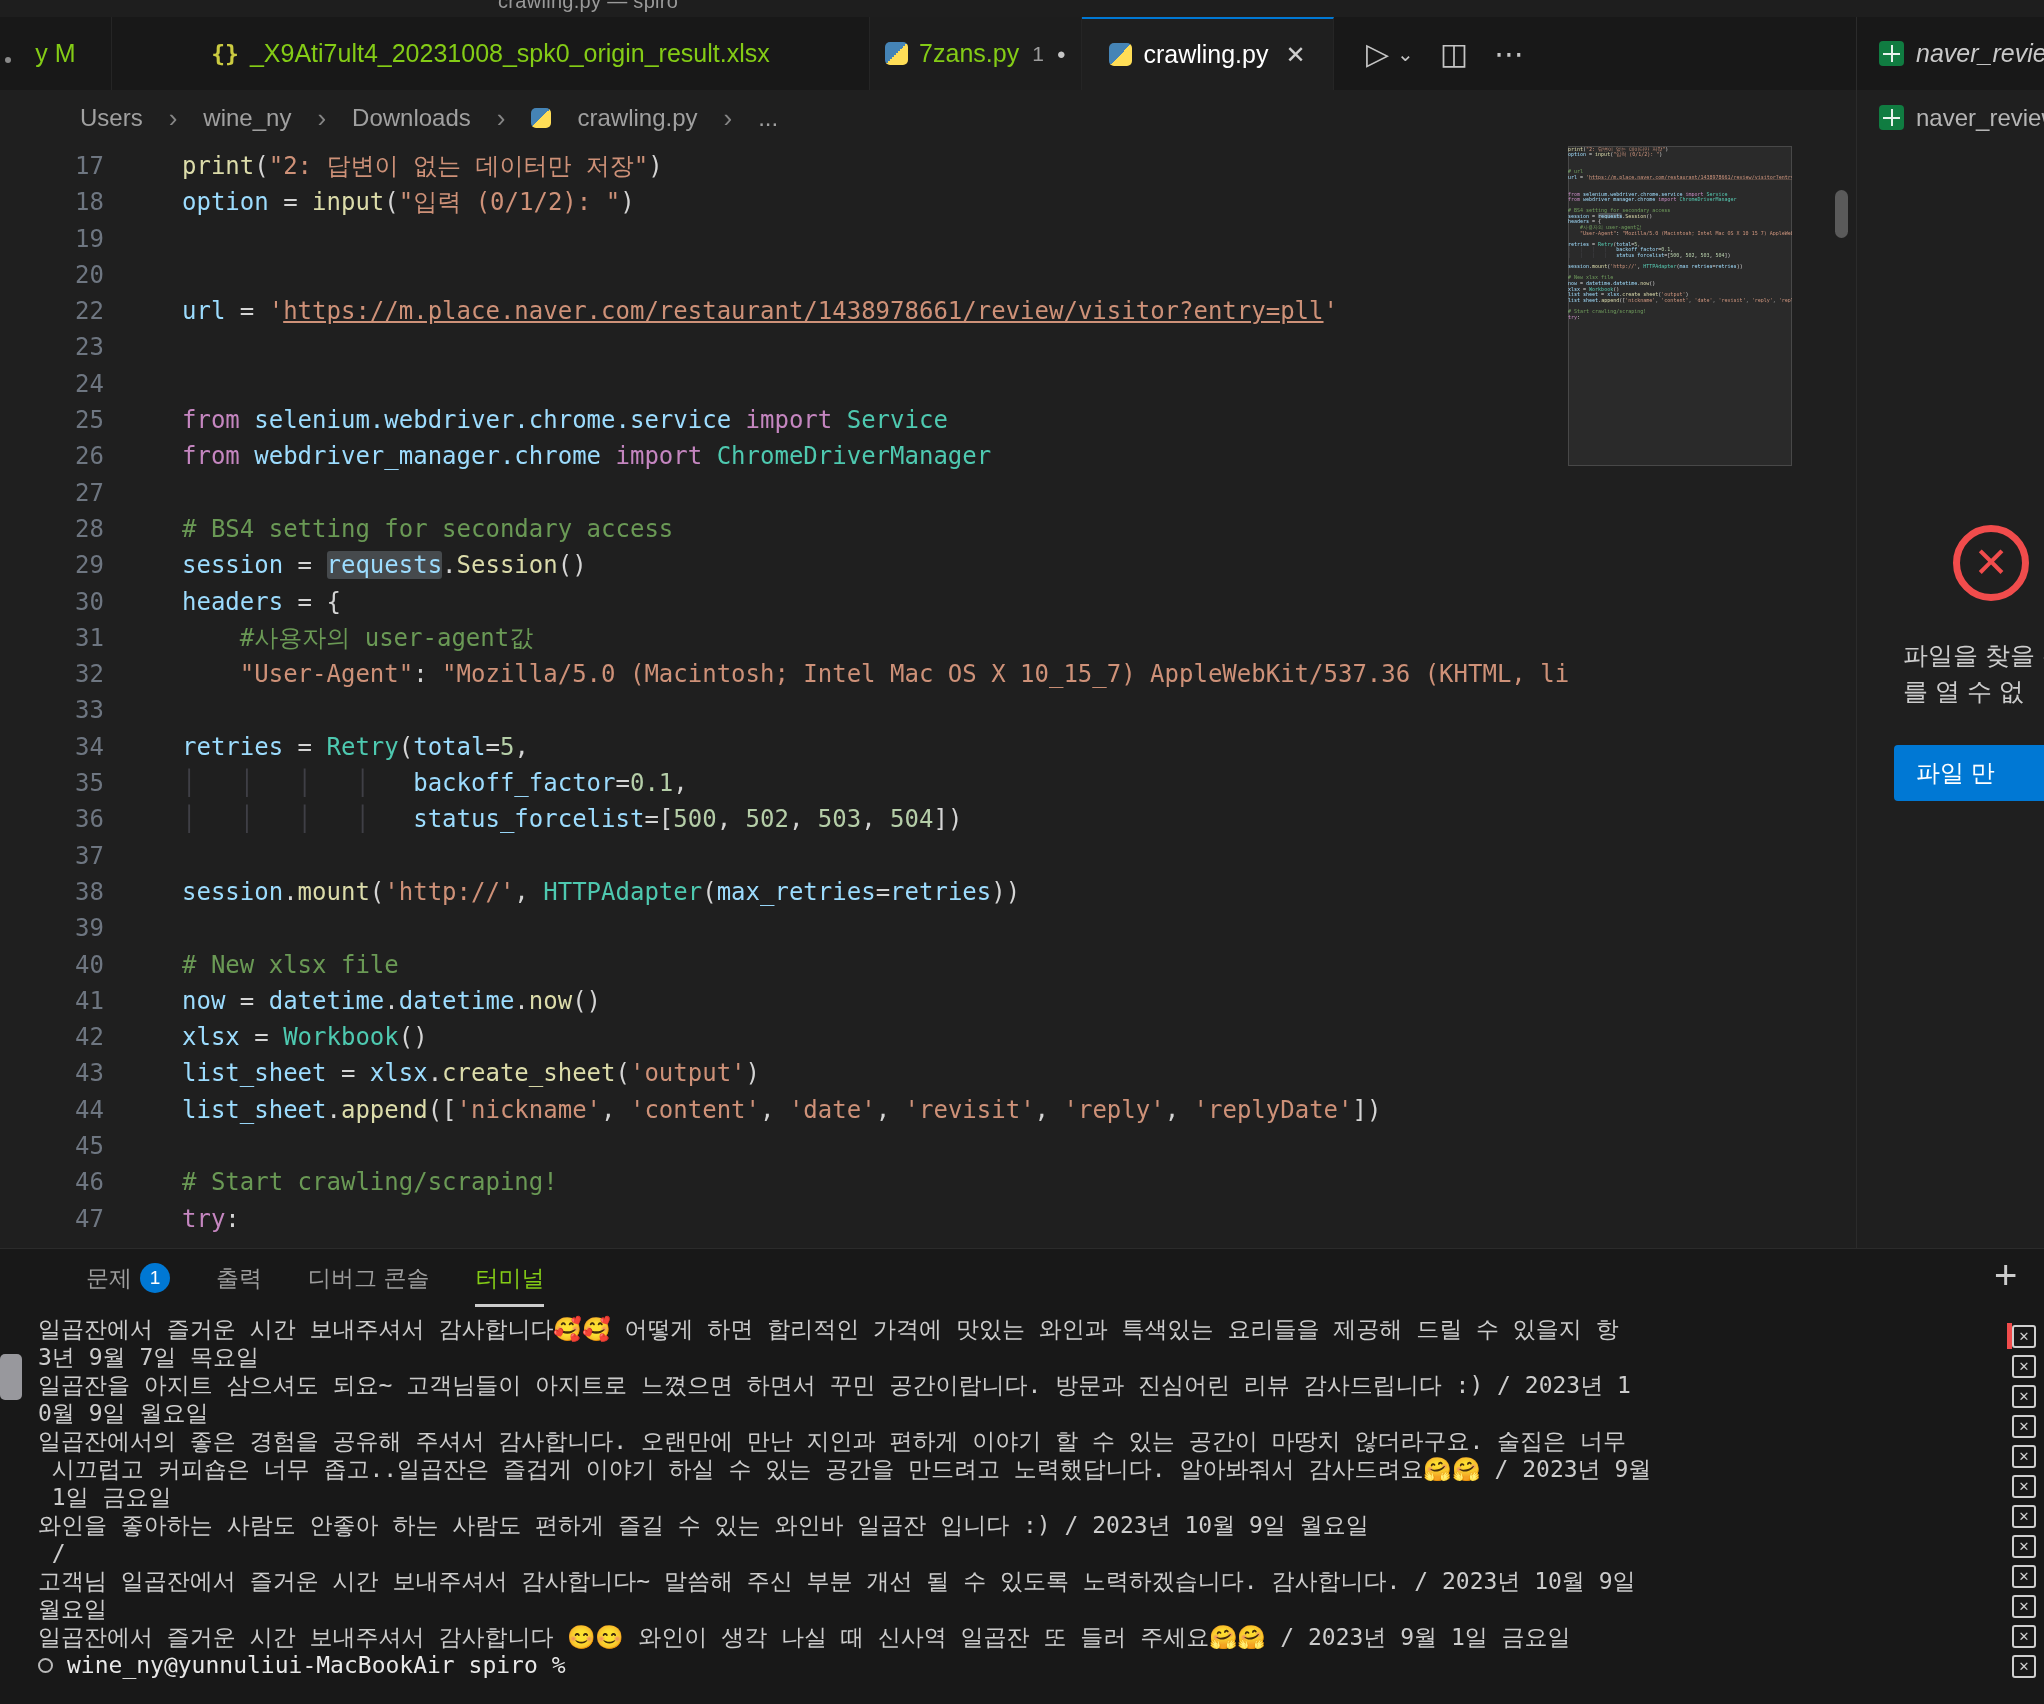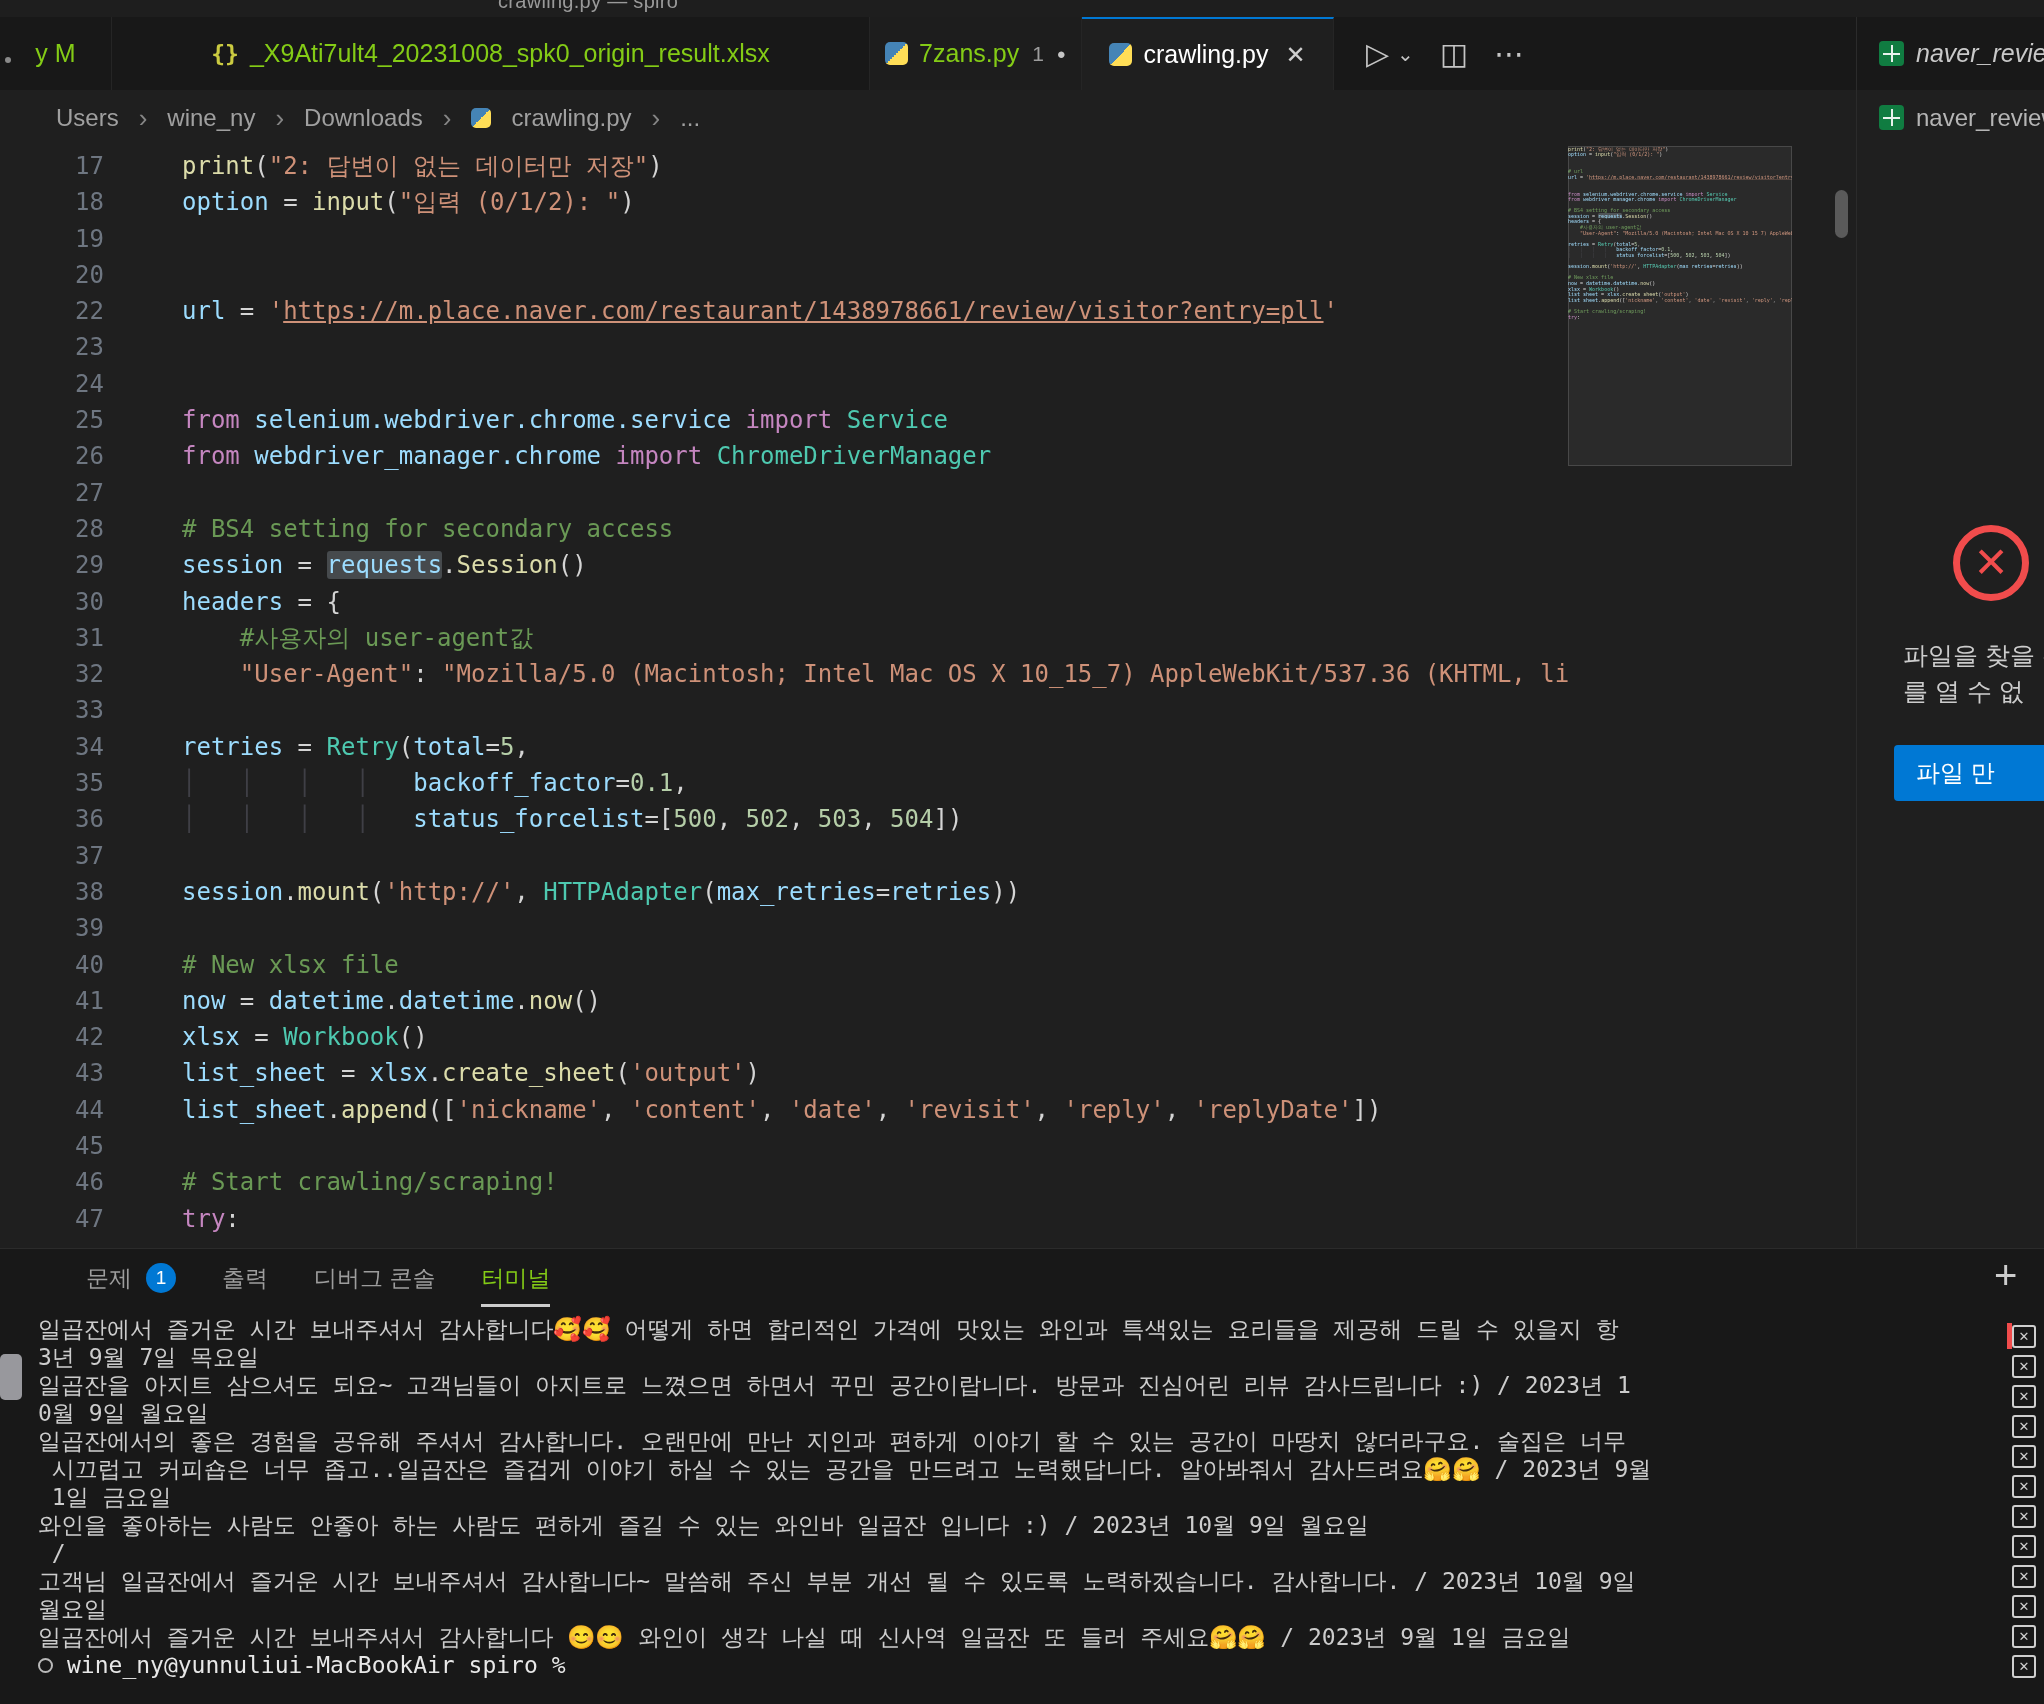--- a/index.html
+++ b/index.html
@@ -27,21 +27,21 @@
   .fi-json{color:#cbcb41;font-weight:700;font-size:23px;font-family:"DejaVu Sans Mono",monospace}
   .fi-python{width:23px;height:23px;border-radius:5px;background:linear-gradient(135deg,#4584b6 0 50%,#ffde57 50% 100%)}
   .fi-excel{width:25px;height:25px;border-radius:4px;background:#107c41;position:relative}
   .fi-excel::after{content:"";position:absolute;inset:4px;opacity:.9;background:
     linear-gradient(#fff,#fff) center/100% 2px no-repeat,
     linear-gradient(#fff,#fff) center/2px 100% no-repeat}
   .tab-actions{display:flex;align-items:center;gap:26px;padding:0 24px;margin-left:8px}
   .act{font-size:30px;color:#c5c5c5;line-height:1}
   .act.small{font-size:20px;margin-left:-18px}
 
-  .breadcrumb{position:absolute;left:0;top:90px;width:1856px;height:56px;background:#1f1f1f;display:flex;align-items:center;gap:20px;padding-left:56px;font-size:24px;color:#a0a0a0}
+  .breadcrumb{position:absolute;left:0;top:90px;width:1856px;height:56px;background:#1f1f1f;display:flex;align-items:center;gap:26px;padding-left:80px;font-size:24px;color:#a0a0a0}
   .bc-sep{color:#858585;font-size:26px}
   .bc-item{white-space:nowrap}
   .breadcrumb .fi-python{width:20px;height:20px}
 
   .editor{position:absolute;left:0;top:146px;width:1856px;height:1102px;background:#1f1f1f;overflow:hidden}
   .code{position:absolute;left:4px;top:2px;width:1566px;overflow:hidden;font-family:"DejaVu Sans Mono",monospace;font-size:24px;line-height:36.3px}
   .code-line{display:flex;white-space:pre}
   .ln{flex:none;width:100px;text-align:right;color:#6e7681}
   .lc{padding-left:78px;white-space:pre}
   .tk-k{color:#c586c0}
@@ -68,21 +68,21 @@
   .rg-label.italic{font-style:italic}
   .rg-crumb{height:55px;display:flex;align-items:center;gap:12px;padding-left:22px;background:#1f1f1f;white-space:nowrap}
   .rg-crumb .rg-label{font-size:24px;color:#b5b5b5}
   .err-icon{position:absolute;left:96px;top:508px;width:76px;height:76px;border:7px solid var(--error);border-radius:50%;display:flex;align-items:center;justify-content:center}
   .err-x{color:var(--error);font-size:42px;font-weight:700;line-height:1}
   .err-msg{position:absolute;left:46px;top:620px;font-size:25px;line-height:36px;color:#ccc;white-space:nowrap}
   .err-btn{position:absolute;left:37px;top:728px;height:56px;width:200px;background:var(--accent);color:#fff;border:none;border-radius:4px;font-size:24px;text-align:left;padding:0 0 0 22px;font-family:inherit;white-space:nowrap;cursor:pointer}
 
   .panel{position:absolute;left:0;top:1248px;width:2044px;height:456px;background:#181818;border-top:1px solid #2b2b2b}
   .panel-tabs{position:absolute;left:86px;top:0;height:58px;display:flex;align-items:center;gap:46px}
-  .ptab{display:flex;align-items:center;gap:14px;height:100%;font-size:23px;color:#9d9d9d;cursor:pointer}
+  .ptab{display:flex;align-items:center;gap:8px;height:100%;font-size:23px;color:#9d9d9d;cursor:pointer}
   .ptab.active{color:#84cc16;box-shadow:inset 0 -3px 0 #ccc}
   .pbadge{width:30px;height:30px;border-radius:50%;background:var(--accent);color:#fff;font-size:19px;display:flex;align-items:center;justify-content:center}
   .panel-add{position:absolute;left:1994px;top:4px;font-size:40px;color:#ccc;font-weight:300}
   .term{position:absolute;left:38px;top:66px;width:1958px;height:392px;overflow:hidden;font-family:"DejaVu Sans Mono",monospace;font-size:23px;line-height:28px;color:#ccc}
   .tline{white-space:pre;overflow:hidden}
   .tline.prompt{display:flex;align-items:center;gap:14px;color:#e8e8e8}
   .prompt-circle{width:15px;height:15px;border:2px solid #b9b9b9;border-radius:50%;flex:none}
   .term-mark-red{position:absolute;left:2007px;top:74px;width:5px;height:26px;background:var(--error)}
   .deco-col{position:absolute;left:2012px;top:76px;display:flex;flex-direction:column;gap:7px}
   .deco{width:24px;height:23px;border:2px solid #cfcfcf;border-radius:3px;color:#cfcfcf;font-size:13px;display:flex;align-items:center;justify-content:center}

